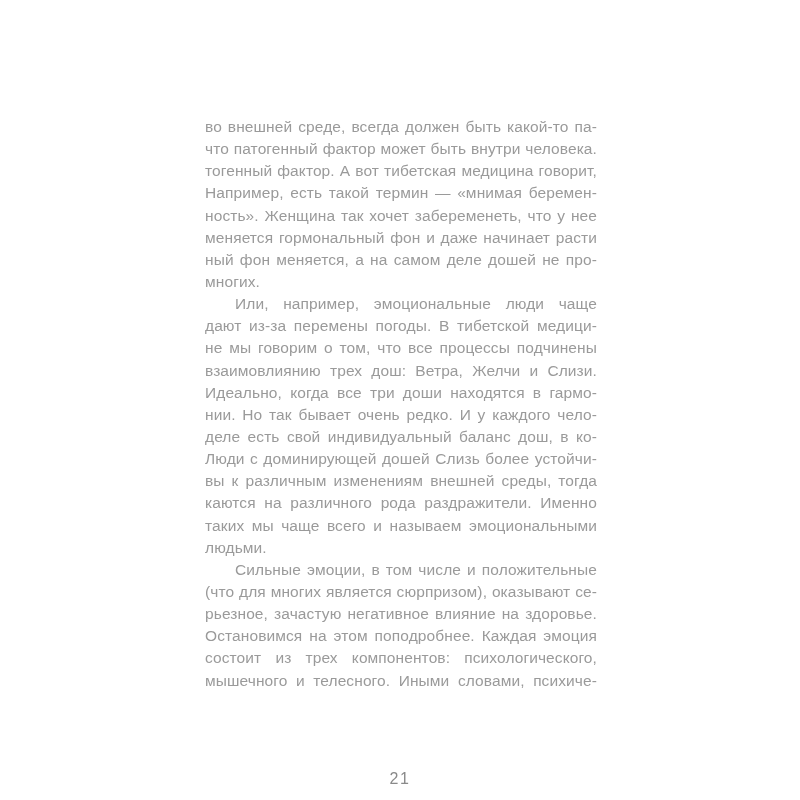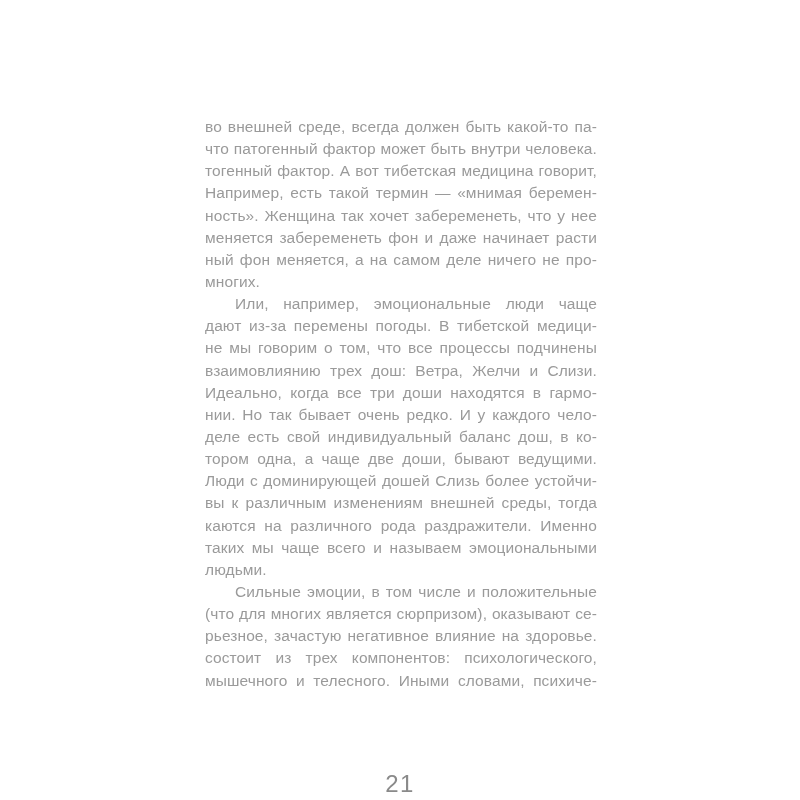--- a/index.html
+++ b/index.html
@@ -50,57 +50,57 @@
   .line.firstindent {
     padding-left: 30px;
   }
   .page-number {
     position: absolute;
     left: 0;
     top: 726px;
     width: 800px;
     text-align: center;
     color: #8a8a8a;
-    font-size: 24px;
+    font-size: 16px;
     letter-spacing: 1.5px;
     font-weight: 400;
   }
 </style>
 </head>
 <body>
 
 <div class="page">
   <div class="text-block">
       <div class="para">
         <div class="line">во внешней среде, всегда должен быть какой-то па-</div>
         <div class="line">что патогенный фактор может быть внутри человека.</div>
         <div class="line">тогенный фактор. А вот тибетская медицина говорит,</div>
         <div class="line">Например, есть такой термин — «мнимая беремен-</div>
         <div class="line">ность». Женщина так хочет забеременеть, что у нее</div>
-        <div class="line">меняется забеременеть фон и даже начинает расти</div>
-        <div class="line">ный фон меняется, а на самом деле ничего не про-</div>
+        <div class="line">меняется гормональный фон и даже начинает расти</div>
+        <div class="line">ный фон меняется, а на самом деле дошей не про-</div>
         <div class="line lastline">многих.</div>
       </div>
       <div class="para">
         <div class="line firstindent">Или, например, эмоциональные люди чаще стра-</div>
         <div class="line">дают из-за перемены погоды. В тибетской медици-</div>
         <div class="line">не мы говорим о том, что все процессы подчинены</div>
         <div class="line">взаимовлиянию трех дош: Ветра, Желчи и Слизи.</div>
         <div class="line">Идеально, когда все три доши находятся в гармо-</div>
         <div class="line">нии. Но так бывает очень редко. И у каждого чело-</div>
         <div class="line">деле есть свой индивидуальный баланс дош, в ко-</div>
-        <div class="line">тором одна, а чаще две доши, бывают ведущими.</div>
         <div class="line">Люди с доминирующей дошей Слизь более устойчи-</div>
         <div class="line">вы к различным изменениям внешней среды, тогда</div>
         <div class="line">каются на различного рода раздражители. Именно</div>
         <div class="line">таких мы чаще всего и называем эмоциональными</div>
         <div class="line lastline">людьми.</div>
       </div>
       <div class="para">
         <div class="line firstindent">Сильные эмоции, в том числе и положительные</div>
         <div class="line">(что для многих является сюрпризом), оказывают се-</div>
         <div class="line">рьезное, зачастую негативное влияние на здоровье.</div>
+        <div class="line">Остановимся на этом поподробнее. Каждая эмоция</div>
         <div class="line">состоит из трех компонентов: психологического,</div>
         <div class="line">мышечного и телесного. Иными словами, психиче-</div>
       </div>
     </div>
   <div class="page-number">21</div>
 </div>
 
 </body></html>

